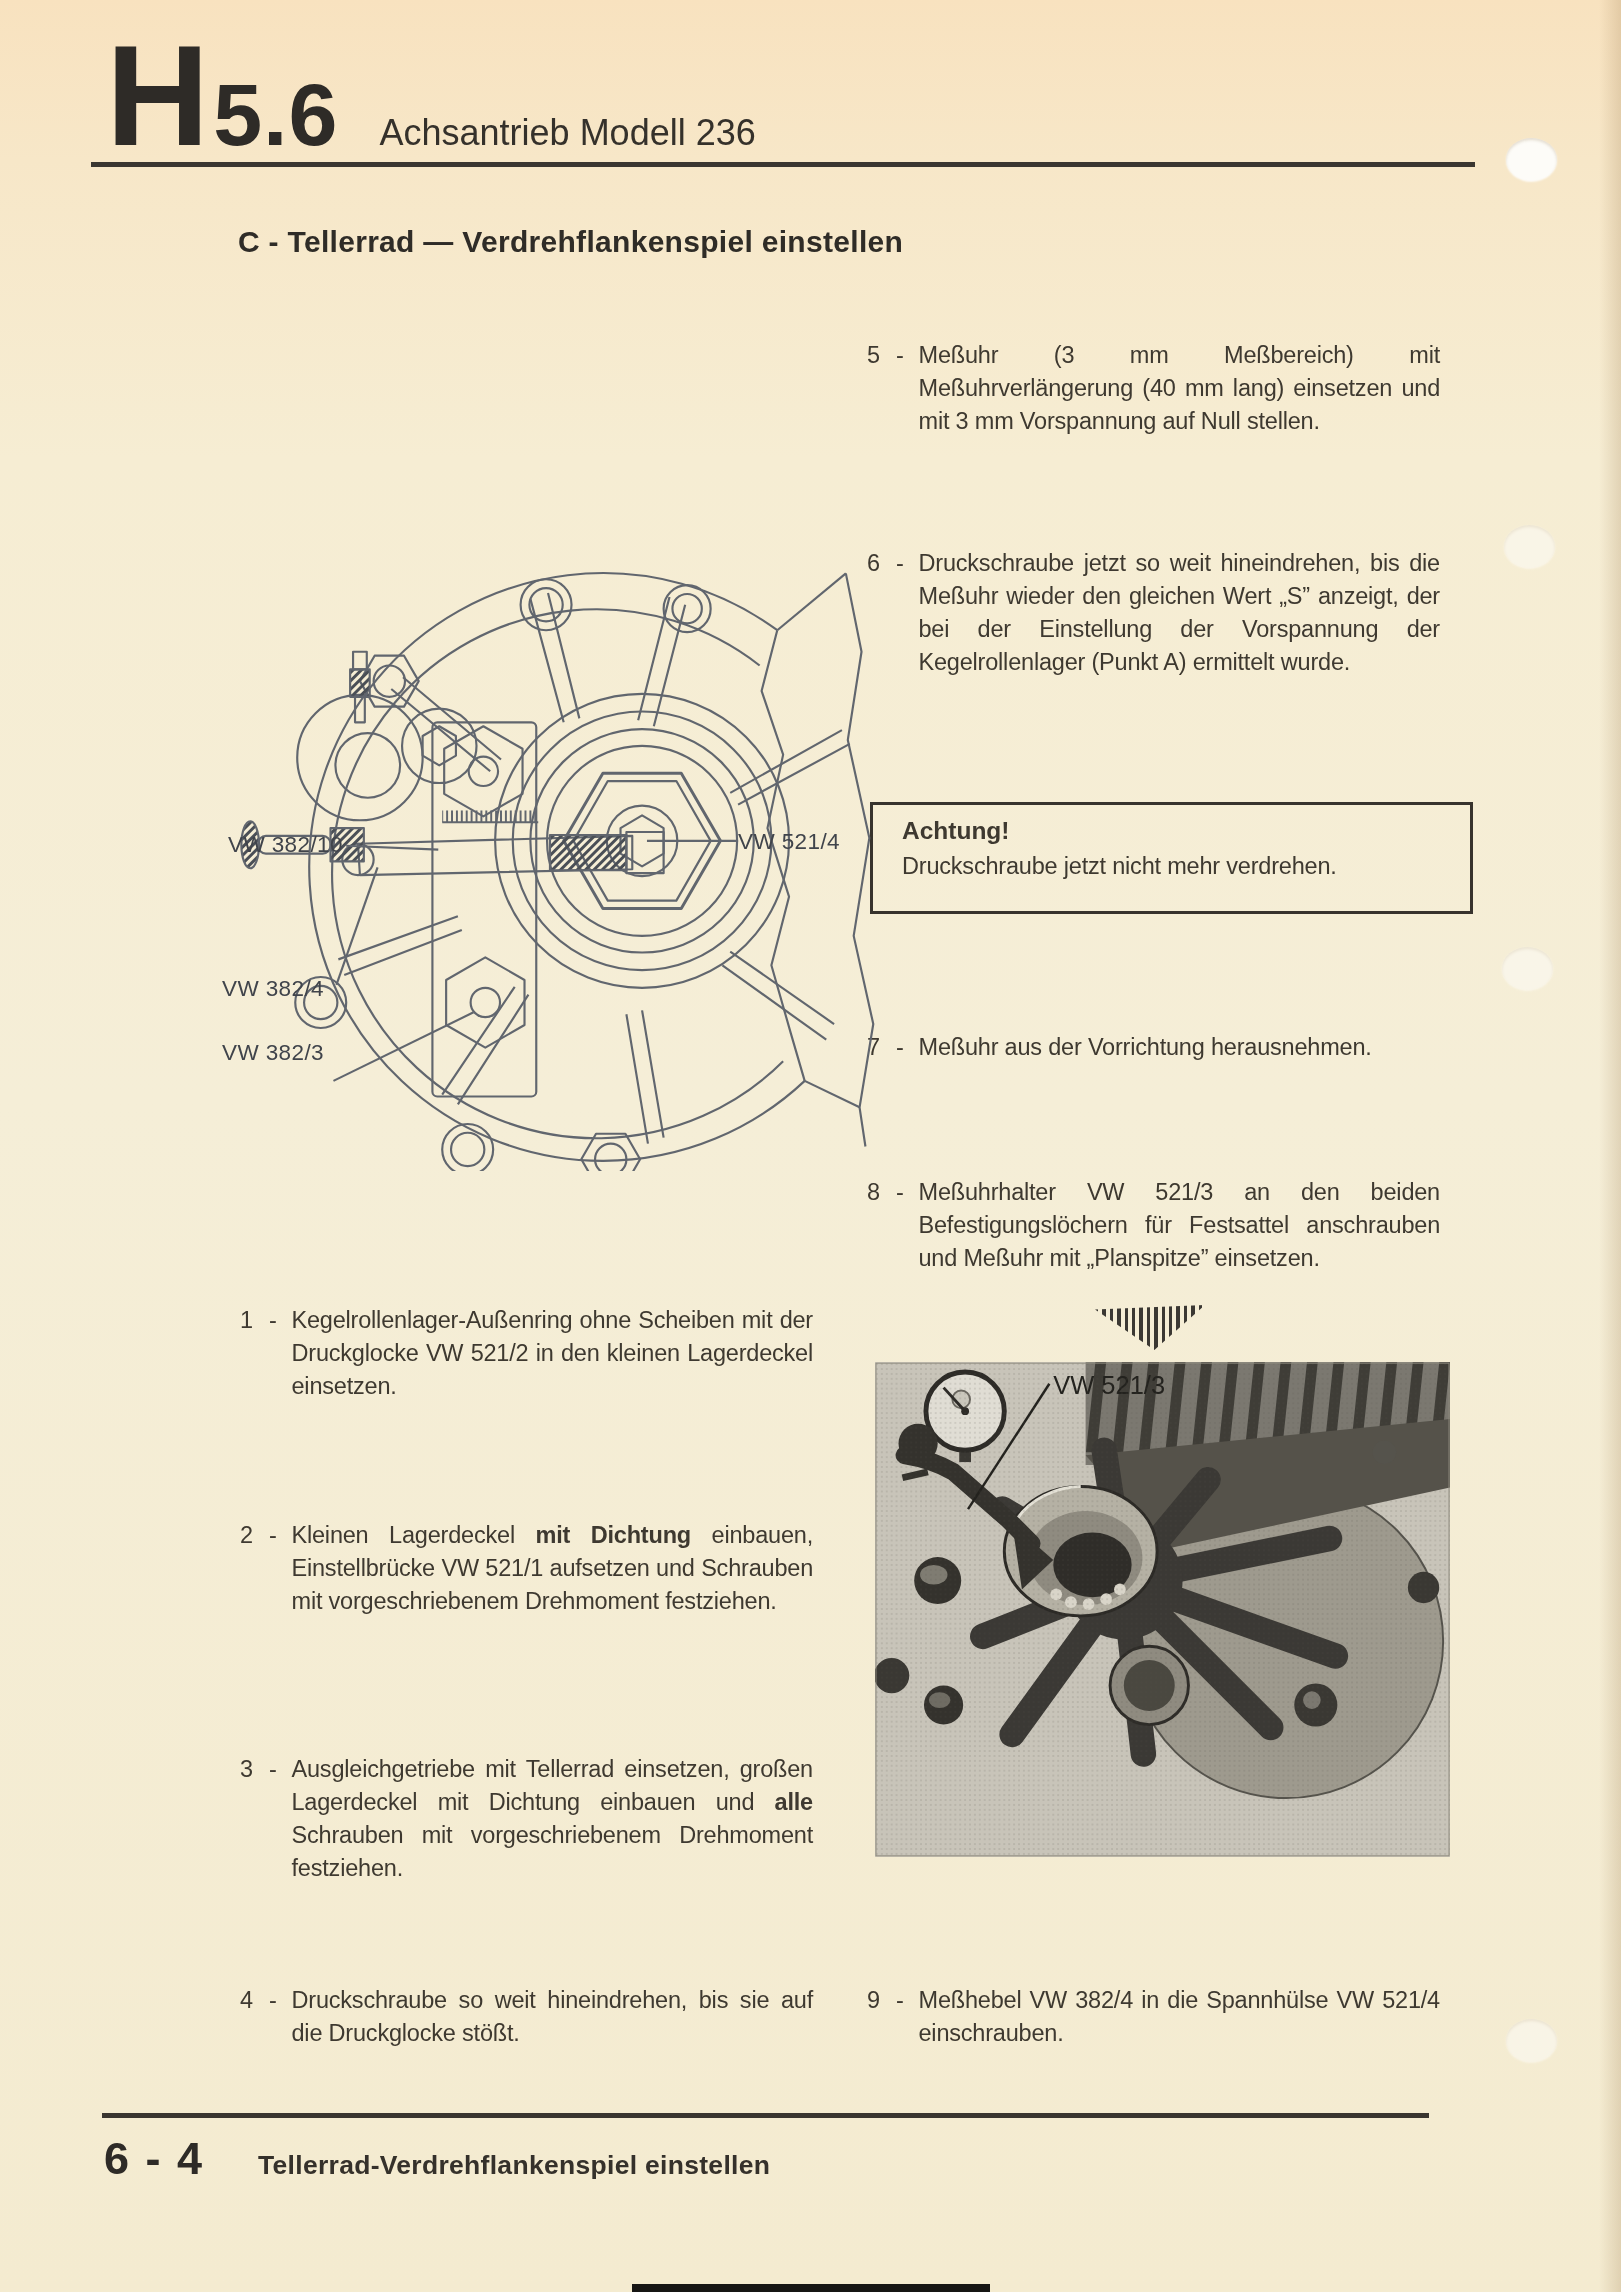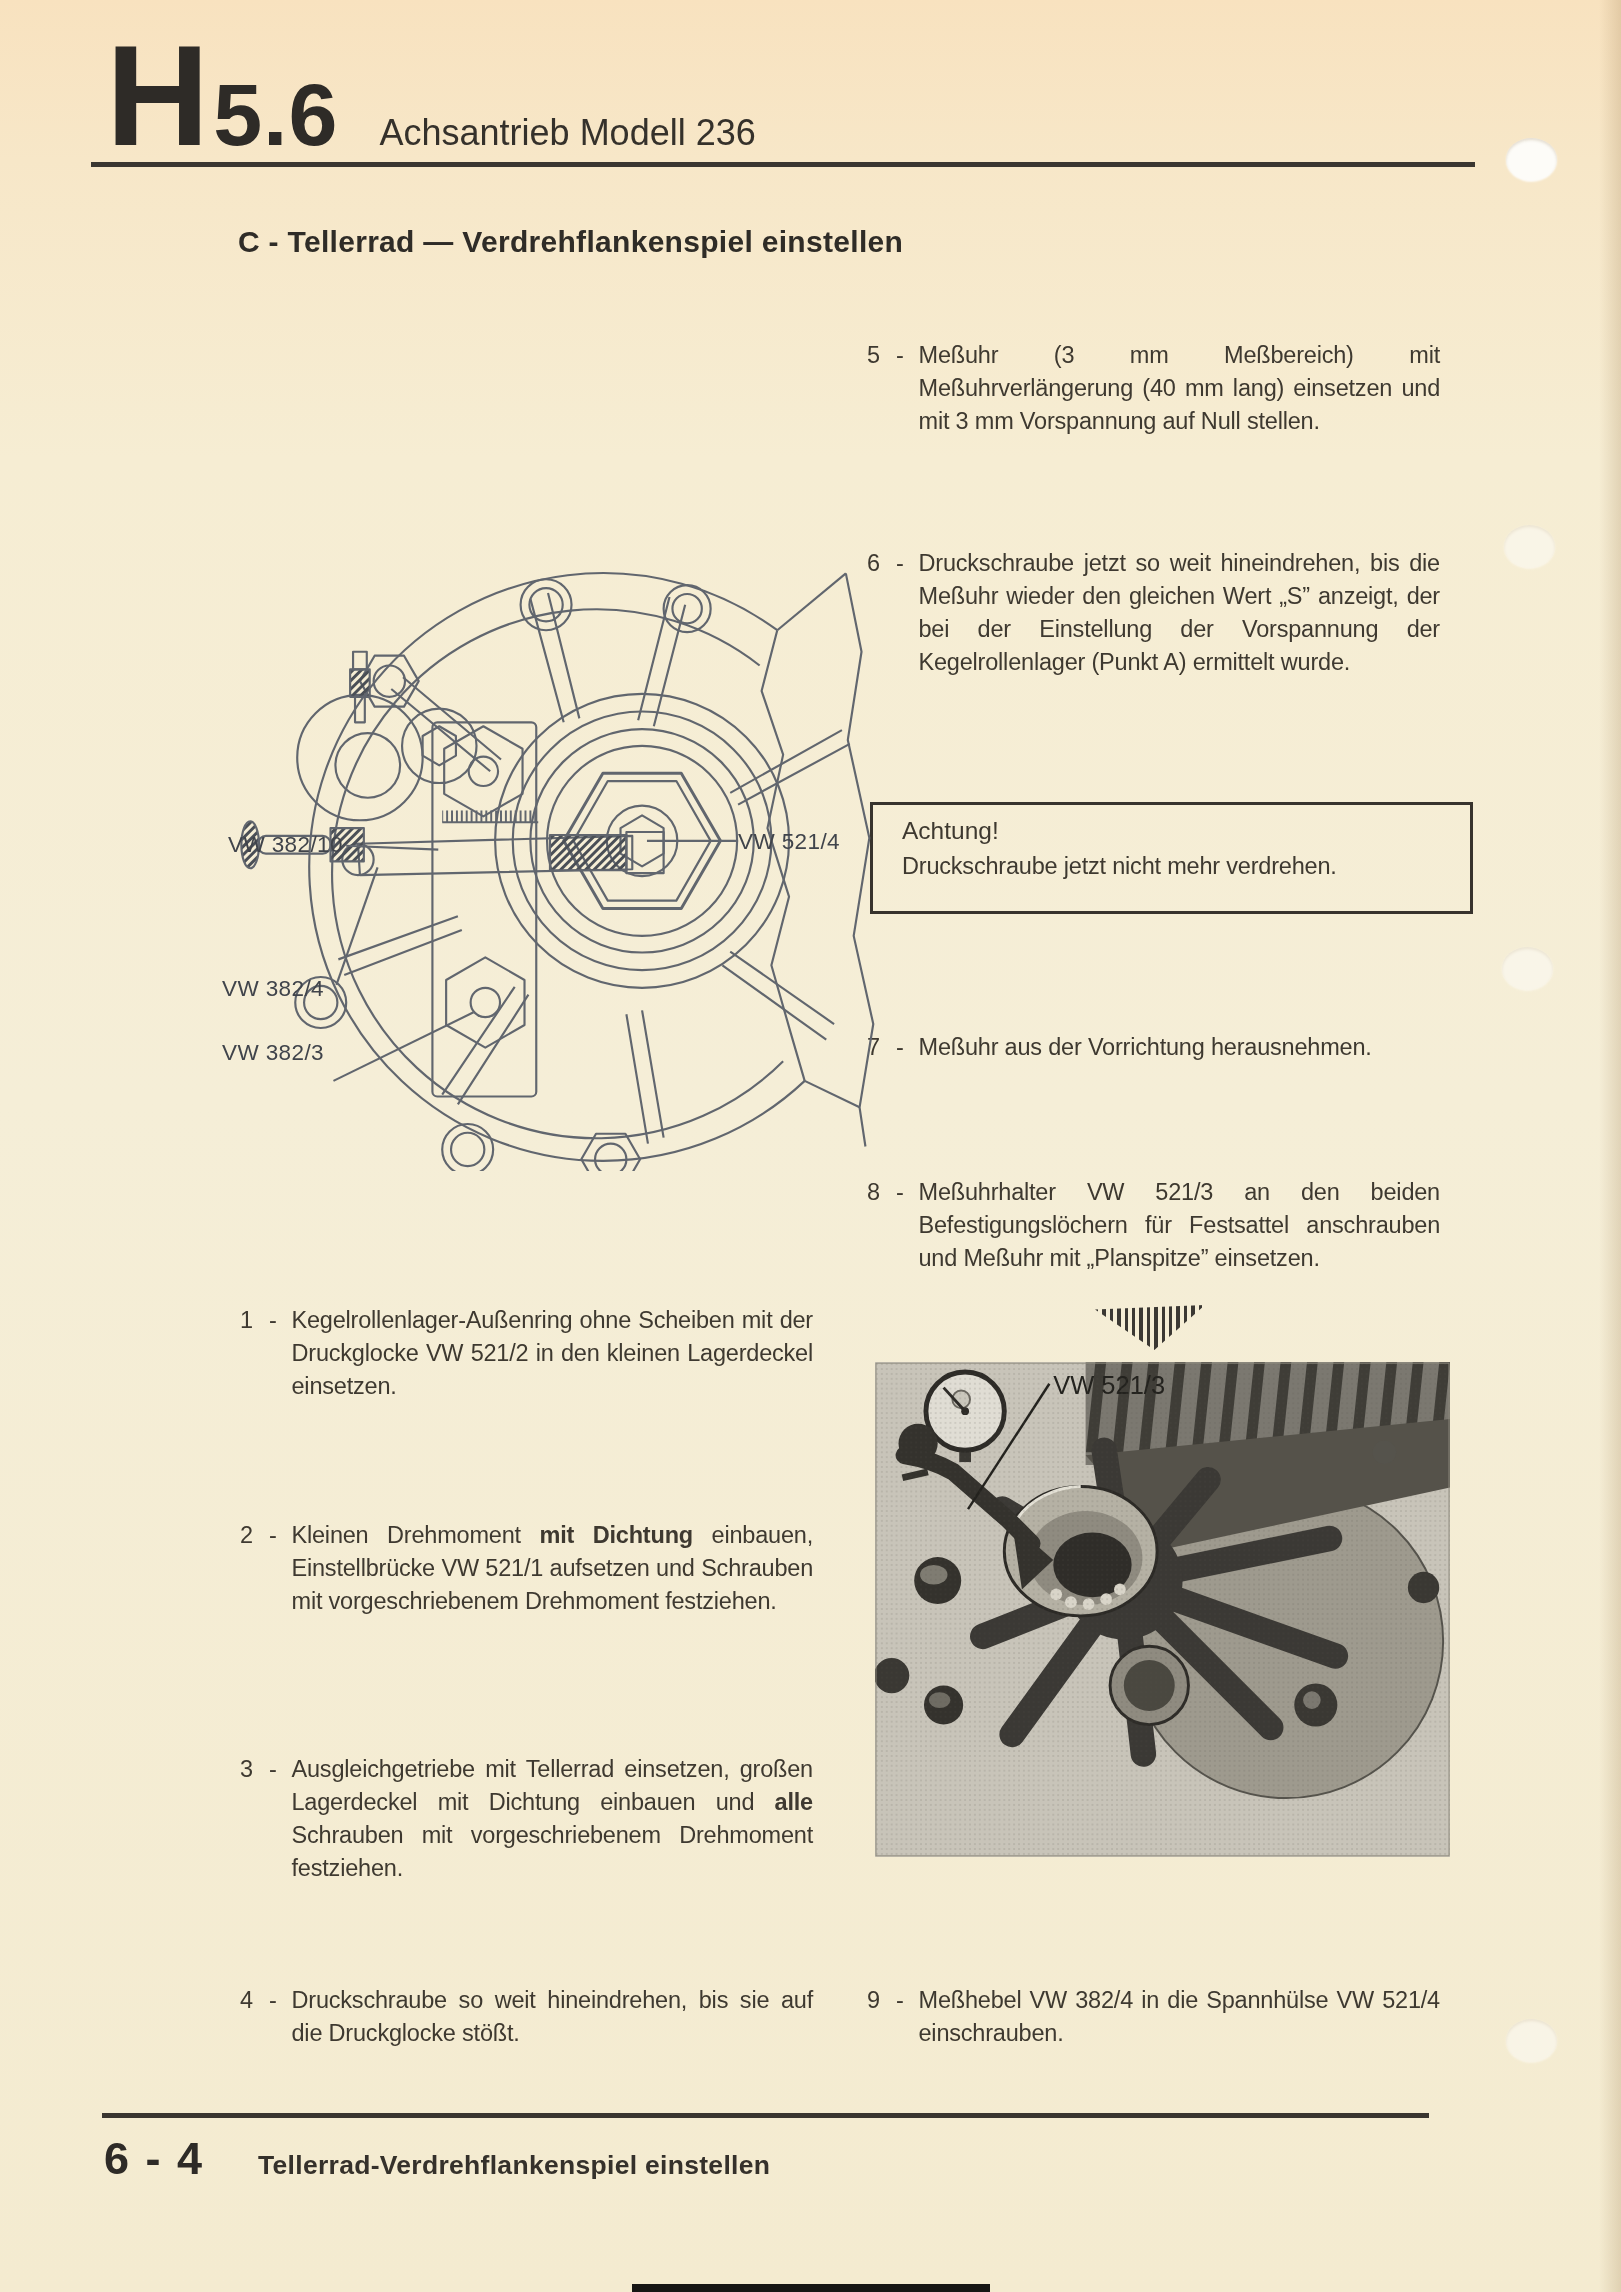--- a/index.html
+++ b/index.html
@@ -19,21 +19,21 @@
   .title{position:absolute;left:238px;top:225px;font-size:30px;font-weight:bold;letter-spacing:0.3px;color:#2f2c27;}
   
   .para{position:absolute;font-size:23.5px;line-height:33px;text-align:justify;letter-spacing:-0.2px;margin:0;}
   .step{position:absolute;display:flex;font-size:23.5px;line-height:33px;letter-spacing:-0.2px;}
   .step .num{width:29px;flex:none;}
   .step .dash{width:22.5px;flex:none;}
   .step .body{flex:1;text-align:justify;margin:0;}
   .b{font-weight:bold;}
   
   .notice{position:absolute;left:870px;top:802px;width:558px;height:94px;border:3.9px solid #37332d;padding:11.8px 9.8px 0 29px;}
-  .notice .n-title{font-size:24.5px;font-weight:normal;margin:0 0 7.8px 0;}
+  .notice .n-title{font-size:24.5px;font-weight:bold;margin:0 0 7.8px 0;}
   .notice .n-text{font-size:23.5px;margin:0;letter-spacing:-0.2px;}
   
   .dlabel{position:absolute;font-size:22.5px;letter-spacing:0.4px;color:#40444b;white-space:nowrap;}
   
   .pointer{
     position:absolute;left:1095px;top:1305px;width:110px;height:45px;
     background:repeating-linear-gradient(90deg,#3b3833 0px,#3b3833 3.4px,rgba(0,0,0,0) 3.4px,rgba(0,0,0,0) 7.4px);
     clip-path:polygon(0 10%,100% 0,54% 100%);
   }
   
@@ -269,21 +269,21 @@
 
   <div class="step" style="left:240px;top:1304px;width:573px;">
     <span class="num">1</span>
     <span class="dash">-</span>
     <p class="body">Kegelrollenlager-Außenring ohne Scheiben mit der Druckglocke VW 521/2 in den kleinen Lagerdeckel einsetzen.</p>
   </div>
 
   <div class="step" style="left:240px;top:1519px;width:573px;">
     <span class="num">2</span>
     <span class="dash">-</span>
-    <p class="body"><span>Kleinen Drehmoment </span><span class="b">mit Dichtung</span><span> einbauen, Einstellbrücke VW 521/1 aufsetzen und Schrauben mit vorgeschriebenem Drehmoment festziehen.</span></p>
+    <p class="body"><span>Kleinen Lagerdeckel </span><span class="b">mit Dichtung</span><span> einbauen, Einstellbrücke VW 521/1 aufsetzen und Schrauben mit vorgeschriebenem Drehmoment festziehen.</span></p>
   </div>
 
   <div class="step" style="left:240px;top:1753px;width:573px;">
     <span class="num">3</span>
     <span class="dash">-</span>
     <p class="body"><span>Ausgleichgetriebe mit Tellerrad einsetzen, großen Lagerdeckel mit Dichtung einbauen und </span><span class="b">alle</span><span> Schrauben mit vorgeschriebenem Drehmoment festziehen.</span></p>
   </div>
 
   <div class="step" style="left:240px;top:1984px;width:573px;">
     <span class="num">4</span>

